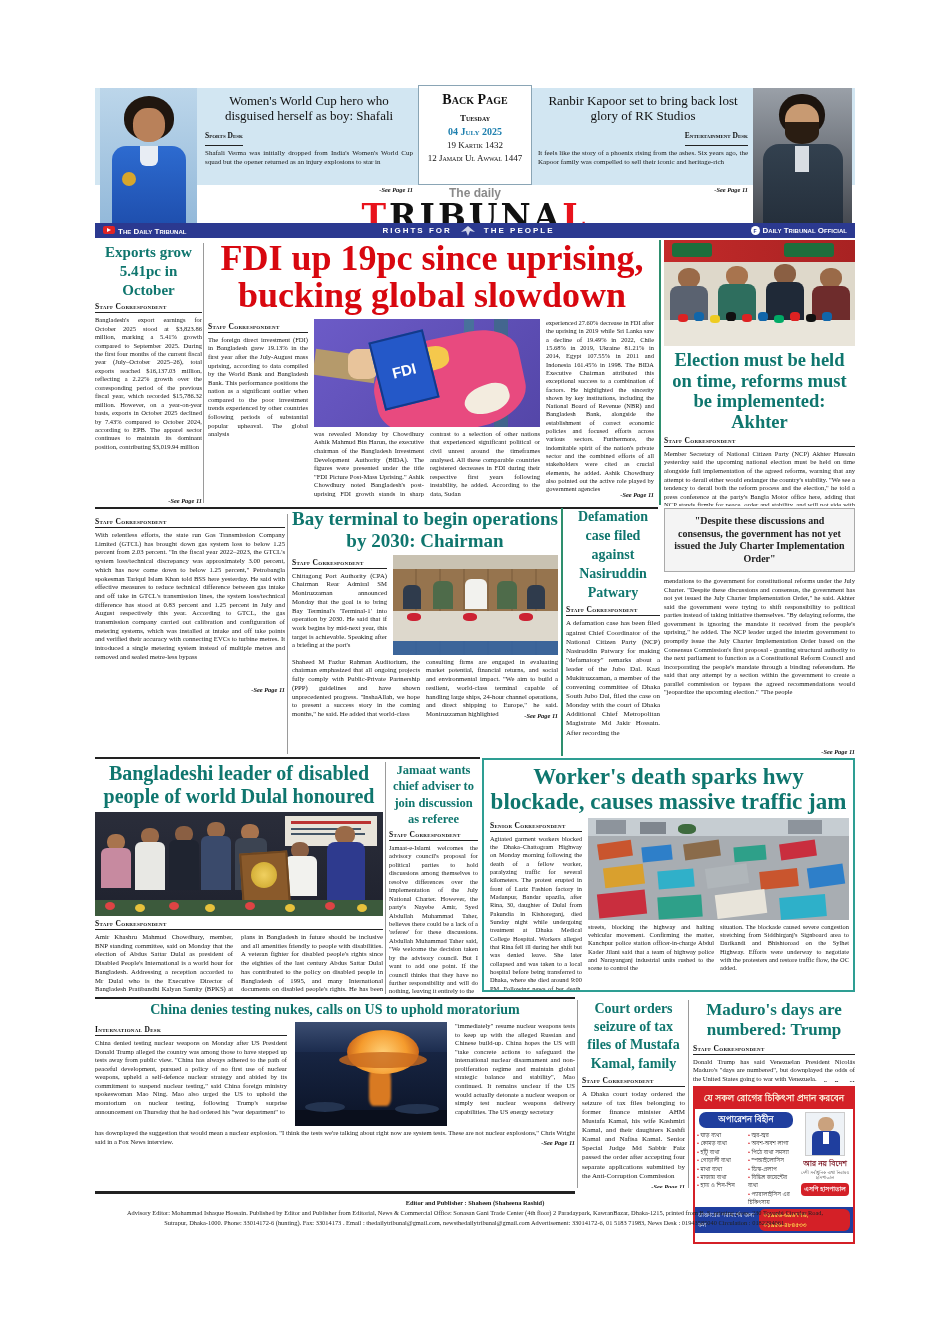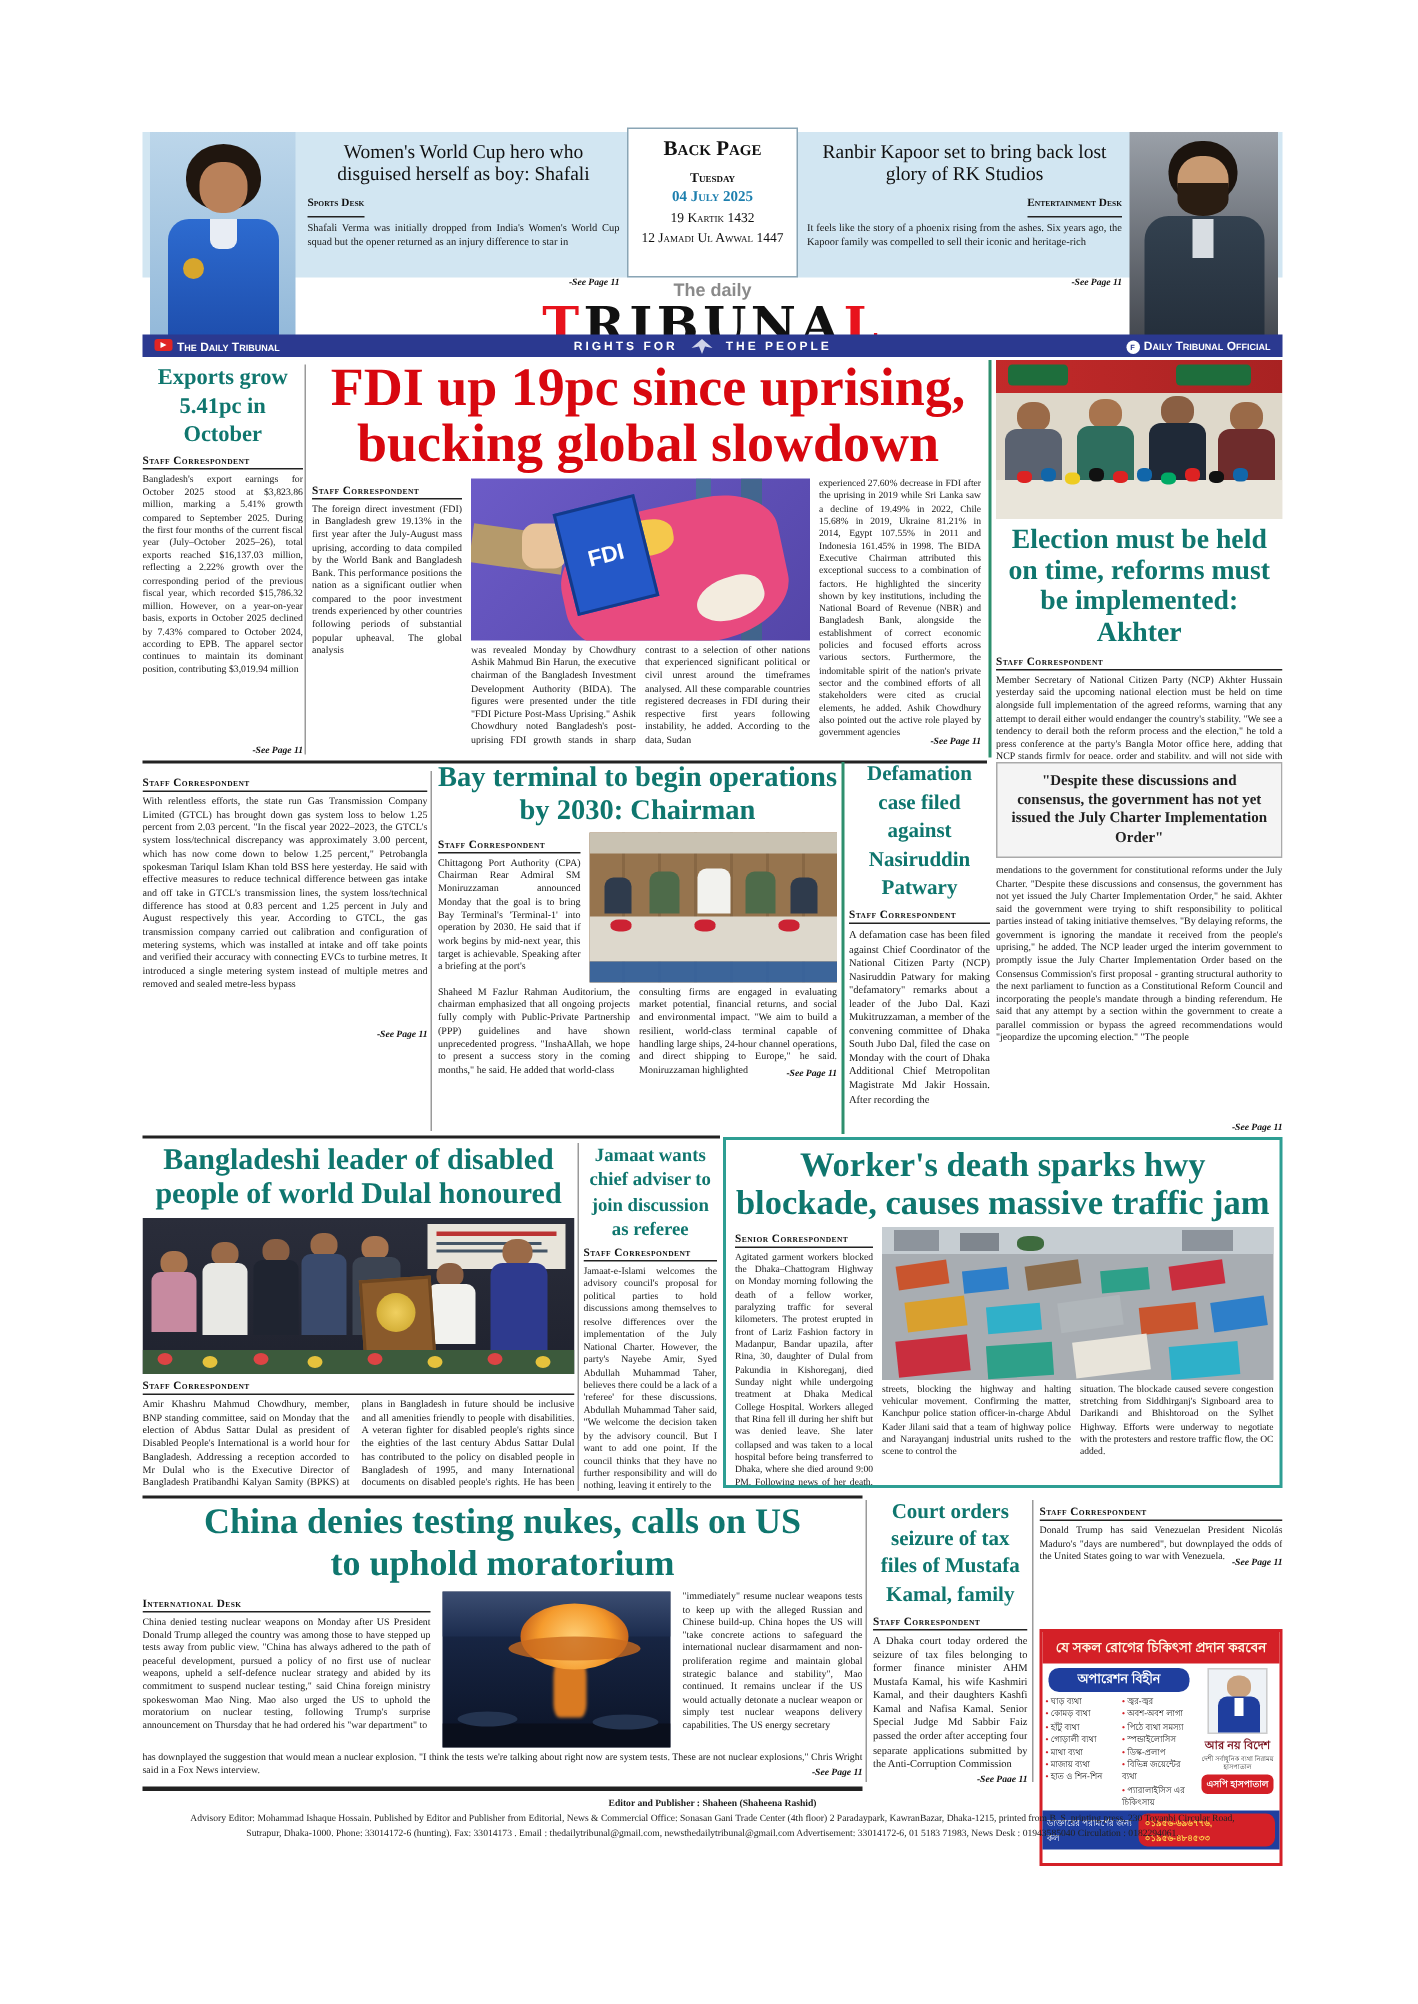--- a/index.html
+++ b/index.html
@@ -66,21 +66,21 @@
     <div class="shape" style="left:33px;top:20px;width:32px;height:34px;background:#b9815a;border-radius:45%;"></div>
     <div class="shape" style="left:12px;top:58px;width:74px;height:92px;background:linear-gradient(180deg,#2d6bd0,#1c4aa8);border-radius:14px 14px 0 0;"></div>
     <div class="shape" style="left:40px;top:58px;width:18px;height:20px;background:#e8edf4;border-radius:0 0 6px 6px;"></div>
     <div class="shape" style="left:22px;top:84px;width:14px;height:14px;background:#d7a62c;border-radius:50%;"></div>
   </div>
 
   <div class="abs" style="left:205px;top:94px;width:208px;height:140px;">
     <div class="teaser-title">Women's World Cup hero who disguised herself as boy: Shafali</div>
     <div style="text-align:left;"><span class="desk">Sports Desk</span></div>
     <div class="rel" style="height:44px;">
-      <div class="bt" style="font-size:7px;">Shafali Verma was initially dropped from India's Women's World Cup squad but the opener returned as an injury difference to star in</div>
+      <div class="bt" style="font-size:7px;">Shafali Verma was initially dropped from India's Women's World Cup squad but the opener returned as an injury explosions to star in</div>
       <span class="see" style="background:transparent;">-See Page 11</span>
     </div>
   </div>
 
   <div class="abs datebox" style="left:418px;top:85px;width:114px;height:100px;">
     <div class="db-title">Back Page</div>
     <div class="db-day">Tuesday</div>
     <div class="db-date">04 July 2025</div>
     <div class="db-cal">19 Kartik 1432</div>
     <div class="db-cal">12 Jamadi Ul Awwal 1447</div>
@@ -342,21 +342,21 @@
           <div class="bt" style="width:126px;flex:none;font-size:6.4px;">streets, blocking the highway and halting vehicular movement. Confirming the matter, Kanchpur police station officer-in-charge Abdul Kader Jilani said that a team of highway police and Narayanganj industrial units rushed to the scene to control the</div>
           <div class="bt" style="flex:1;font-size:6.4px;">situation. The blockade caused severe congestion stretching from Siddhirganj's Signboard area to Darikandi and Bhishtoroad on the Sylhet Highway. Efforts were underway to negotiate with the protesters and restore traffic flow, the OC added.</div>
         </div>
       </div>
     </div>
   </div>
 
   <div class="rule" style="left:95px;top:997px;width:480px;height:2px;"></div>
 
   <div class="abs" style="left:95px;top:1002px;width:480px;height:186px;overflow:hidden;">
-    <div class="hl" style="font-size:24px;line-height:1.15;padding:0 40px;font-family:Liberation Serif, serif;">China denies testing nukes, calls on US to uphold moratorium</div>
+    <div class="hl" style="font-size:14px;line-height:1.15;padding:0 40px;font-family:Liberation Serif, serif;">China denies testing nukes, calls on US to uphold moratorium</div>
     <div style="display:flex;gap:8px;margin-top:4px;">
       <div style="width:192px;flex:none;">
         <div class="byline">International Desk</div>
         <div class="bt" style="font-size:6.6px;">China denied testing nuclear weapons on Monday after US President Donald Trump alleged the country was among those to have stepped up tests away from public view. "China has always adhered to the path of peaceful development, pursued a policy of no first use of nuclear weapons, upheld a self-defence nuclear strategy and abided by its commitment to suspend nuclear testing," said China foreign ministry spokeswoman Mao Ning. Mao also urged the US to uphold the moratorium on nuclear testing, following Trump's surprise announcement on Thursday that he had ordered his "war department" to</div>
       </div>
       <div class="imgbox" style="position:relative;width:152px;height:104px;flex:none;background:linear-gradient(180deg,#1c2c4e,#0b1326);">
         <div class="shape" style="left:0;top:0;width:152px;height:30px;background:linear-gradient(180deg,#3c4e72,#1c2c4e);"></div>
         <div class="shape" style="left:74px;top:40px;width:22px;height:44px;background:#d97a22;border-radius:40% 40% 20% 20%;filter:blur(1px);"></div>
         <div class="shape" style="left:52px;top:8px;width:72px;height:44px;background:radial-gradient(circle at 50% 55%,#ffd27a,#f59b2d 55%,#b34a12);border-radius:50%;"></div>
         <div class="shape" style="left:44px;top:30px;width:88px;height:16px;background:#c96a1e;border-radius:50%;opacity:.8;"></div>
@@ -379,20 +379,21 @@
     <div class="byline">Staff Correspondent</div>
     <div class="rel" style="height:100px;overflow:hidden;">
       <div class="bt" style="font-size:7px;">A Dhaka court today ordered the seizure of tax files belonging to former finance minister AHM Mustafa Kamal, his wife Kashmiri Kamal, and their daughters Kashfi Kamal and Nafisa Kamal. Senior Special Judge Md Sabbir Faiz passed the order after accepting four separate applications submitted by the Anti-Corruption Commission</div>
       <span class="see">-See Page 11</span>
     </div>
   </div>
 
   <div class="vrule" style="left:688px;top:1000px;height:188px;"></div>
 
   <div class="abs" style="left:693px;top:1000px;width:162px;height:82px;overflow:hidden;">
+    <div class="hl" style="font-size:17px;line-height:1.2;">Maduro's days are numbered: Trump</div>
     <div class="byline">Staff Correspondent</div>
     <div class="rel" style="height:28px;overflow:hidden;">
       <div class="bt" style="font-size:6.6px;">Donald Trump has said Venezuelan President Nicolás Maduro's "days are numbered", but downplayed the odds of the United States going to war with Venezuela.</div>
       <span class="see">-See Page 11</span>
     </div>
   </div>
 
   <div class="abs ad" style="left:693px;top:1086px;width:162px;height:158px;">
     <div class="ad-head">যে সকল রোগের চিকিৎসা প্রদান করবেন</div>
     <div style="display:flex;">

